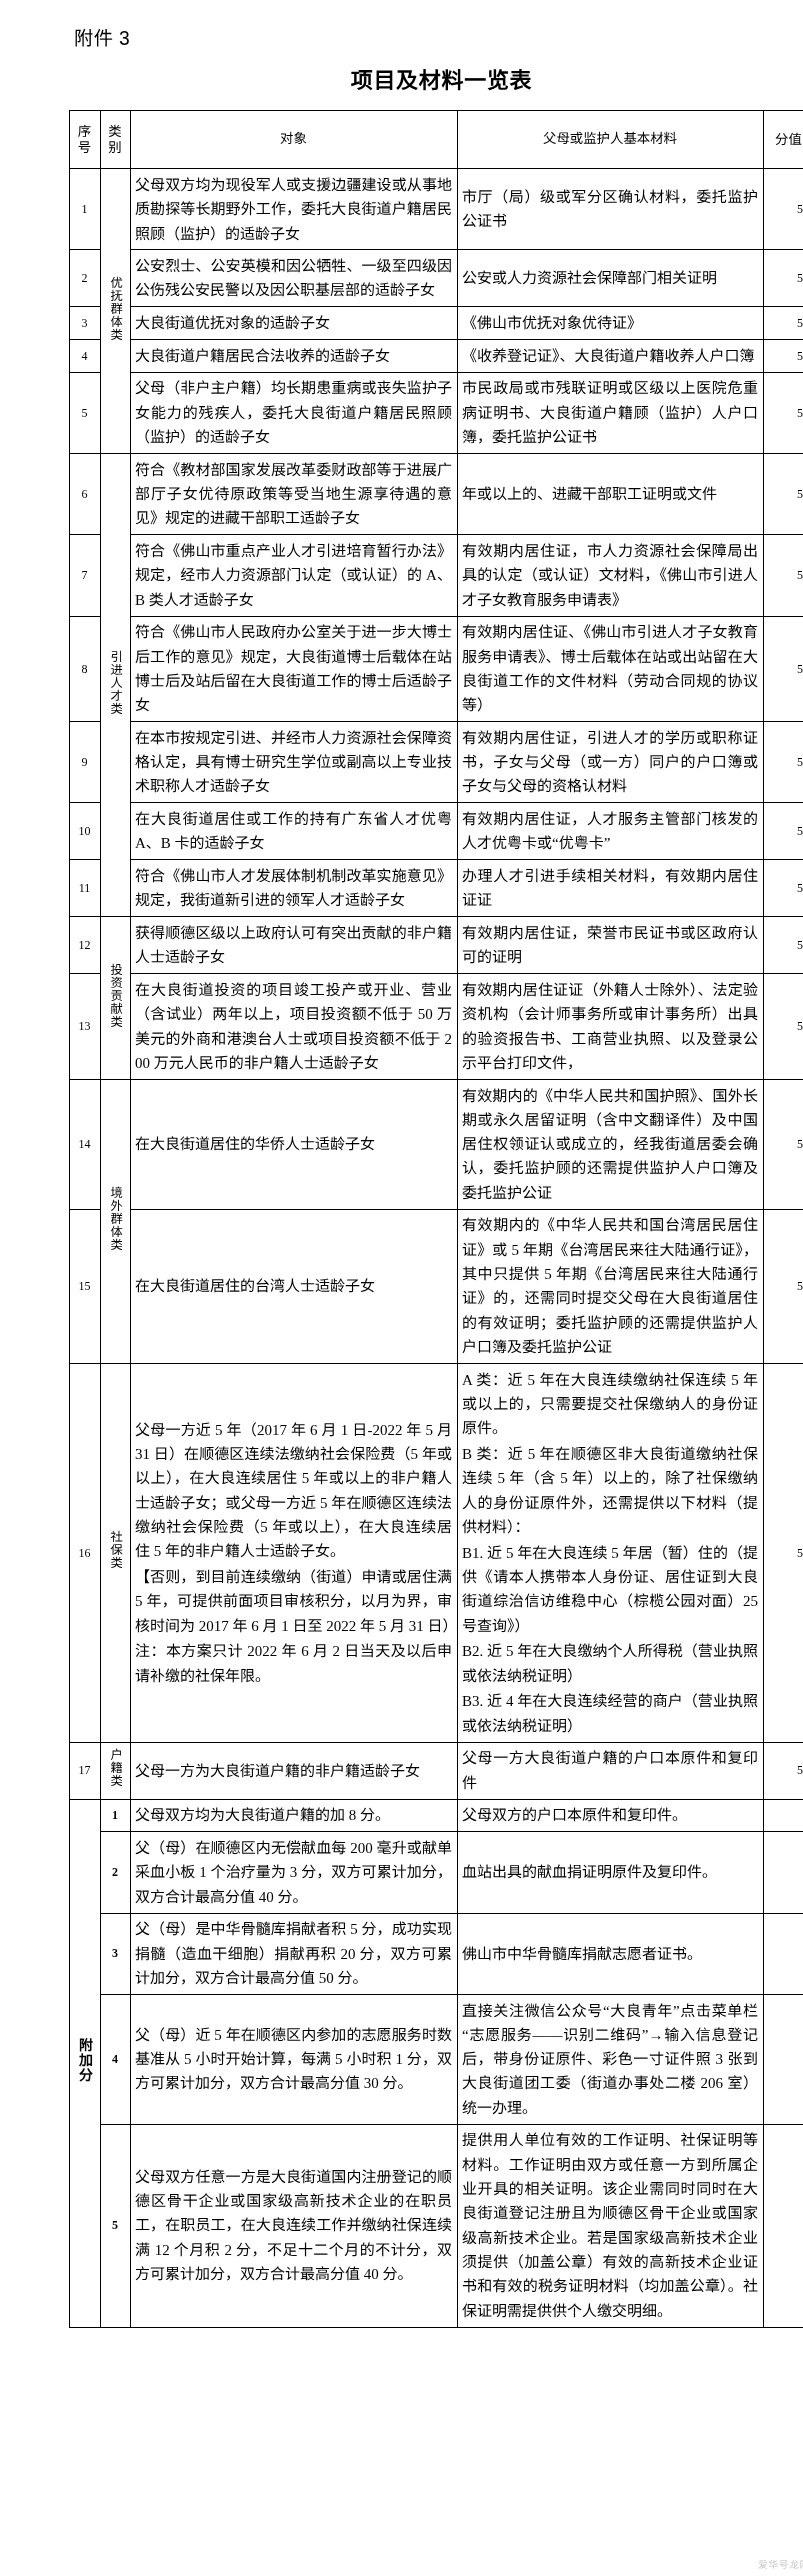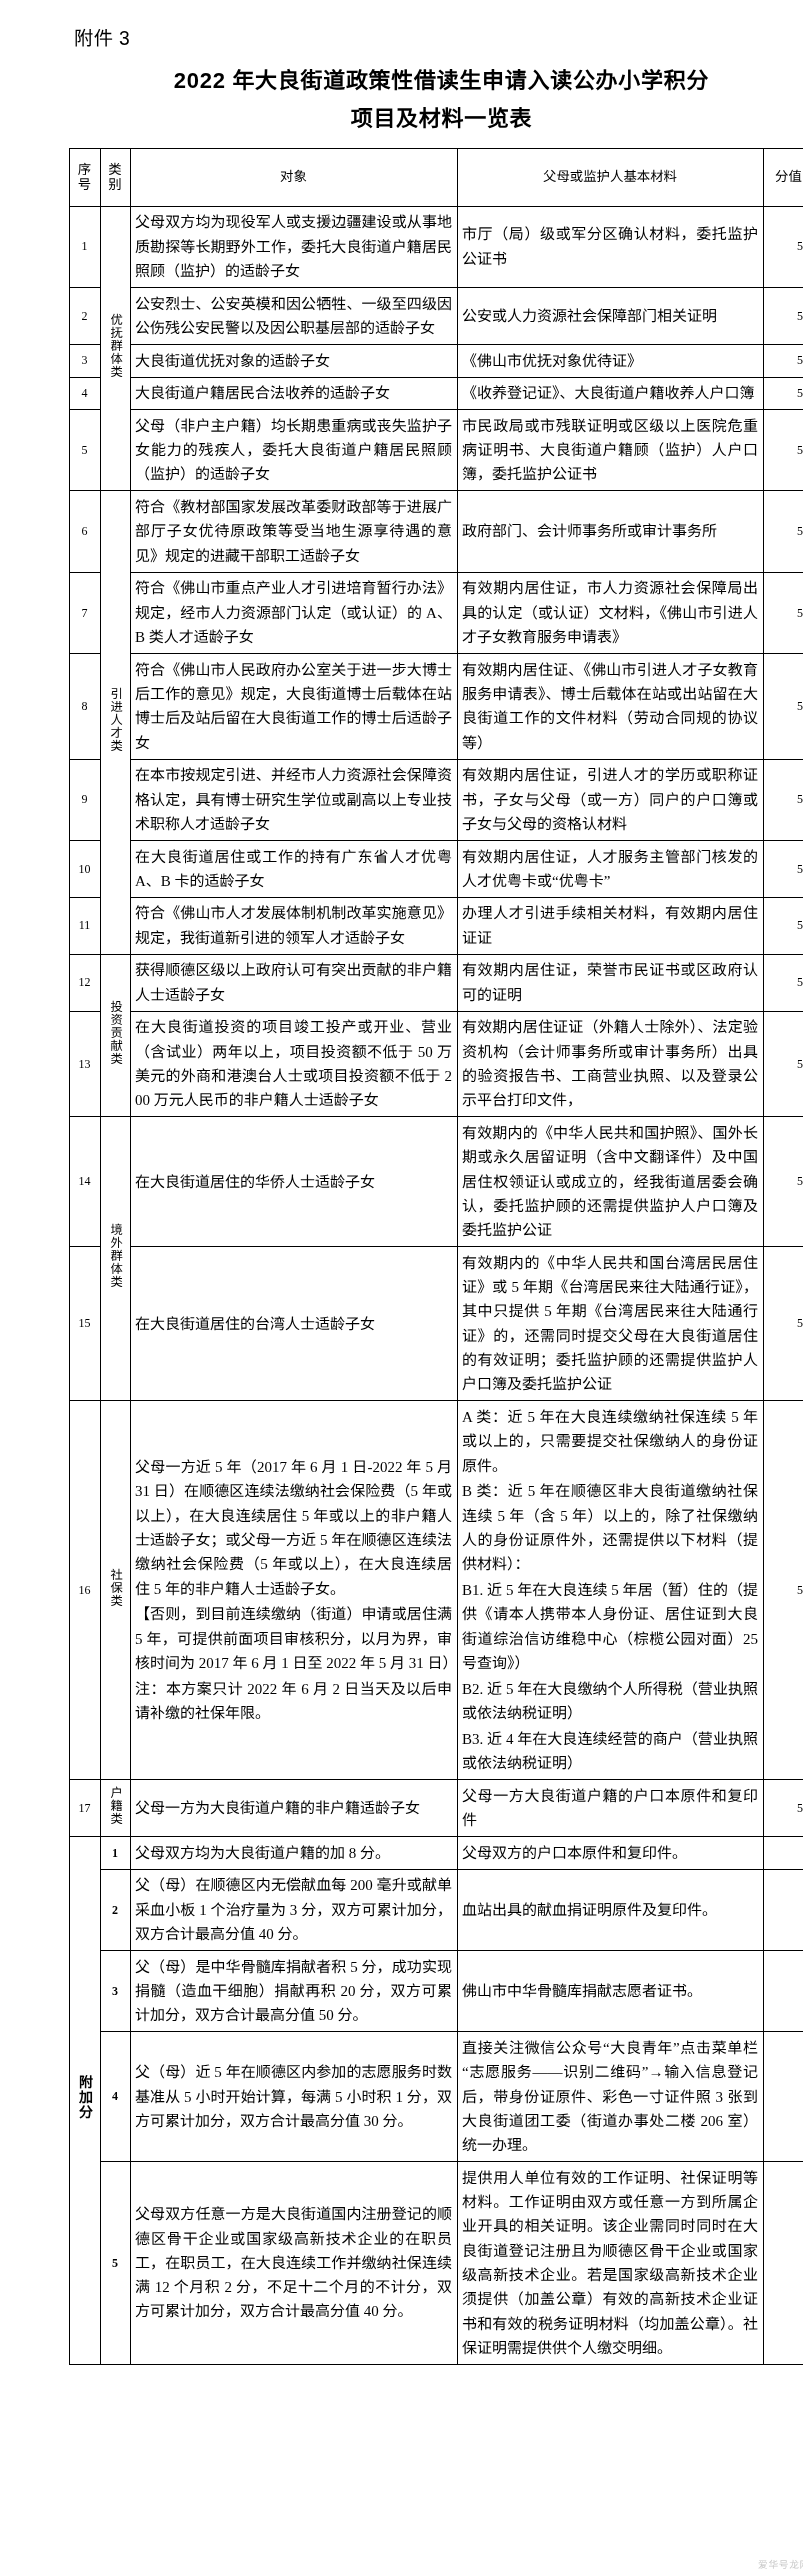--- a/index.html
+++ b/index.html
@@ -128,21 +128,20 @@
   }
 </style>
 </head>
 <body>
 
 <div class="page">
 
   <div class="attach-label">附件 3</div>
 
   <div class="doc-title">
-    <span class="line1">2022 年大良街道政策性借读生申请入读公办小学积分</span>
     <span class="line2">项目及材料一览表</span>
   </div>
 
   <table class="main">
     <colgroup>
       <col class="col-seq">
       <col class="col-cat">
       <col class="col-obj">
       <col class="col-mat">
       <col class="col-score">
@@ -208,21 +207,21 @@
           </td>
           <td class="score">50</td>
         </tr>
         <tr>
           <td class="seq">6</td>
           <td class="cat" rowspan="6"><span class="vert">引进人才类</span></td>
           <td class="obj">
             <p>符合《教材部国家发展改革委财政部等于进展广部厅子女优待原政策等受当地生源享待遇的意见》规定的进藏干部职工适龄子女</p>
           </td>
           <td class="mat">
-            <p>政府部门、会计师事务所或审计事务所</p>
+            <p>年或以上的、进藏干部职工证明或文件</p>
           </td>
           <td class="score">50</td>
         </tr>
         <tr>
           <td class="seq">7</td>
           <td class="obj">
             <p>符合《佛山市重点产业人才引进培育暂行办法》规定，经市人力资源部门认定（或认证）的 A、B 类人才适龄子女</p>
           </td>
           <td class="mat">
             <p>有效期内居住证，市人力资源社会保障局出具的认定（或认证）文材料，《佛山市引进人才子女教育服务申请表》</p>

